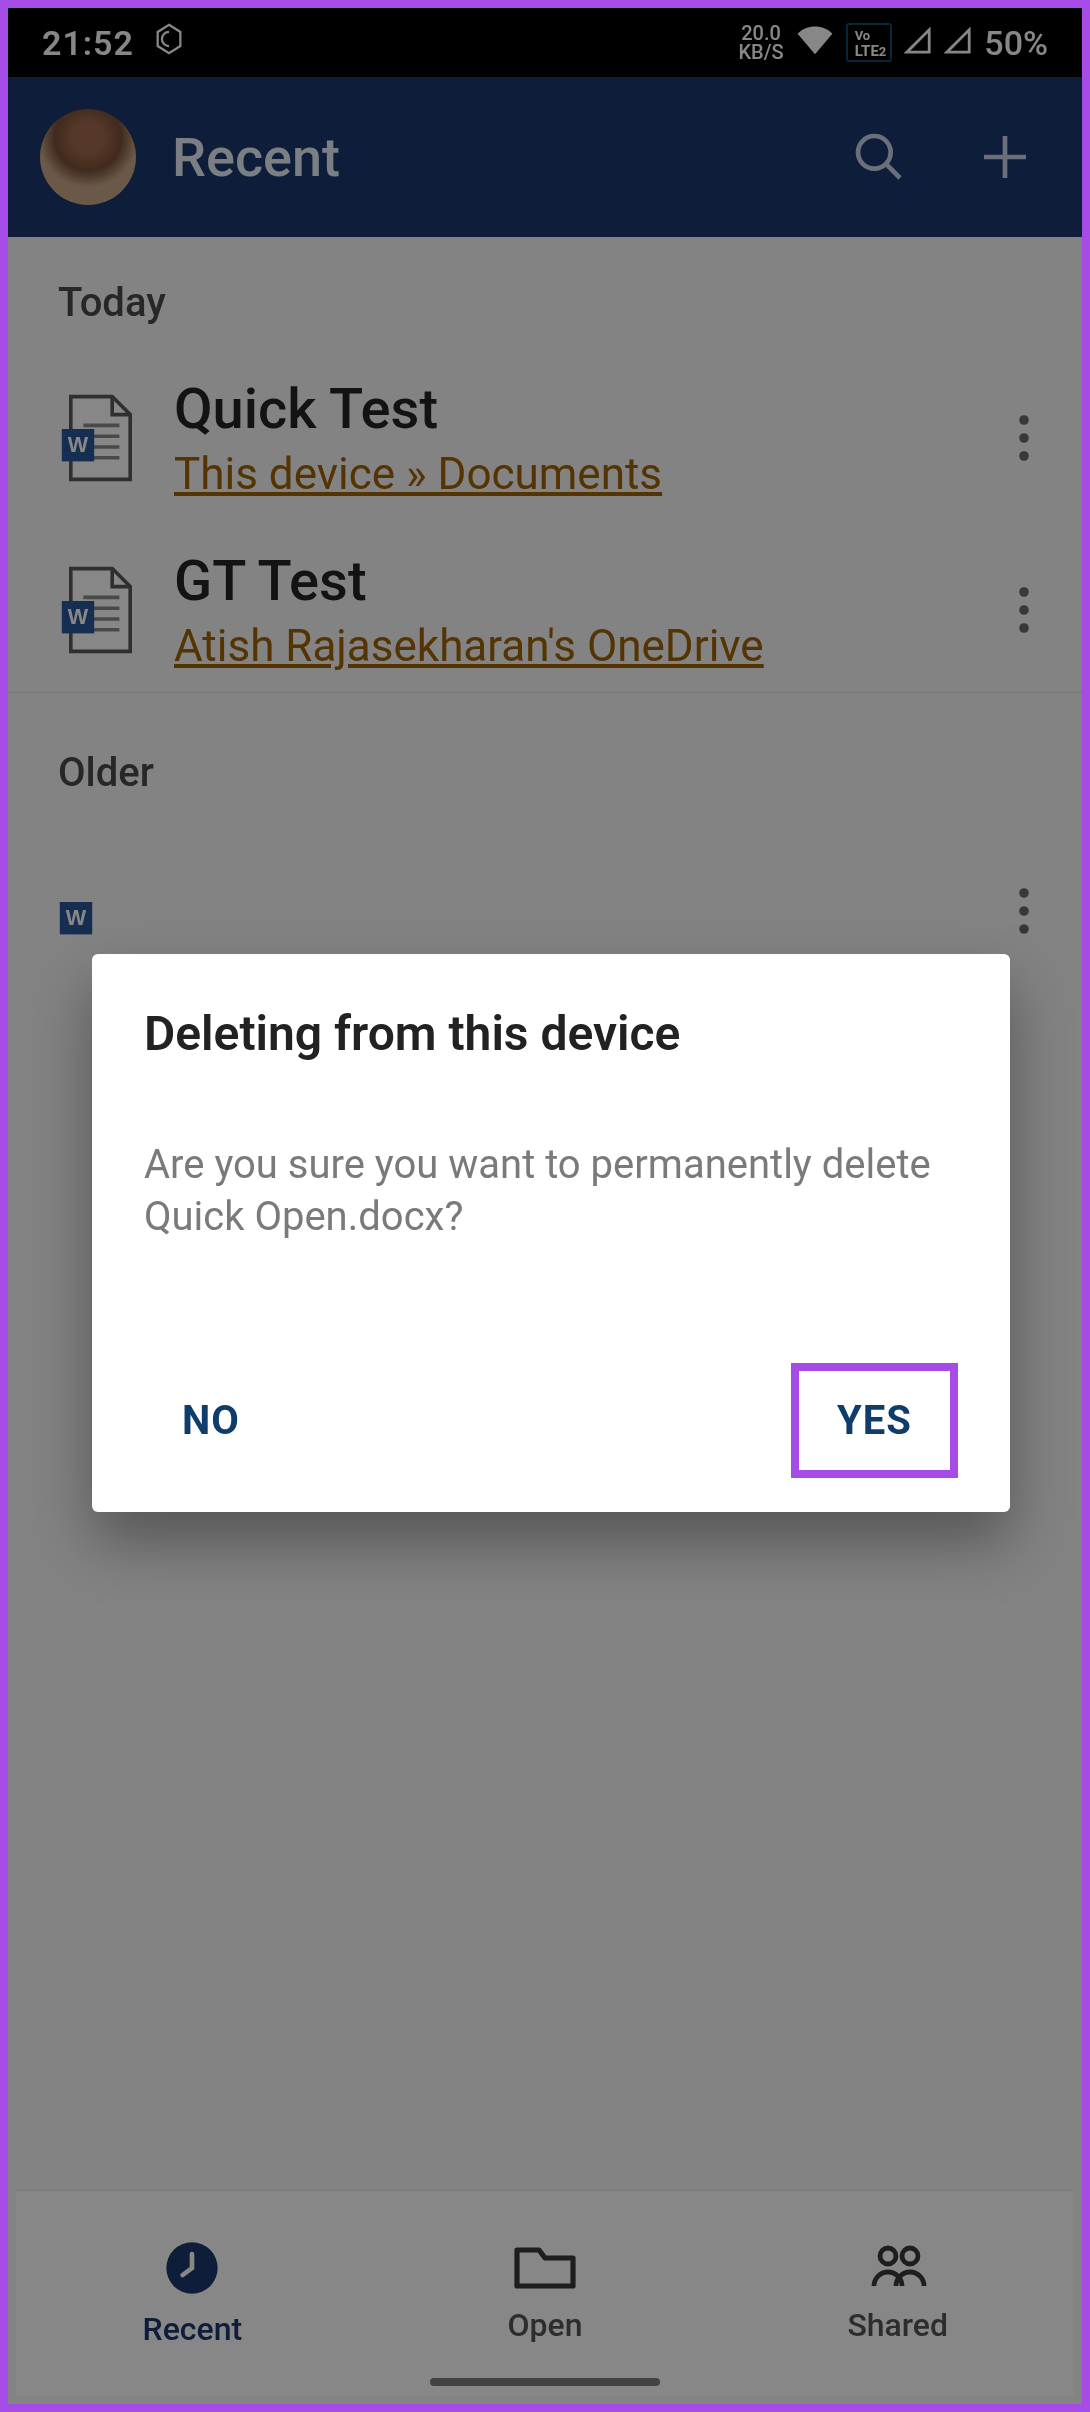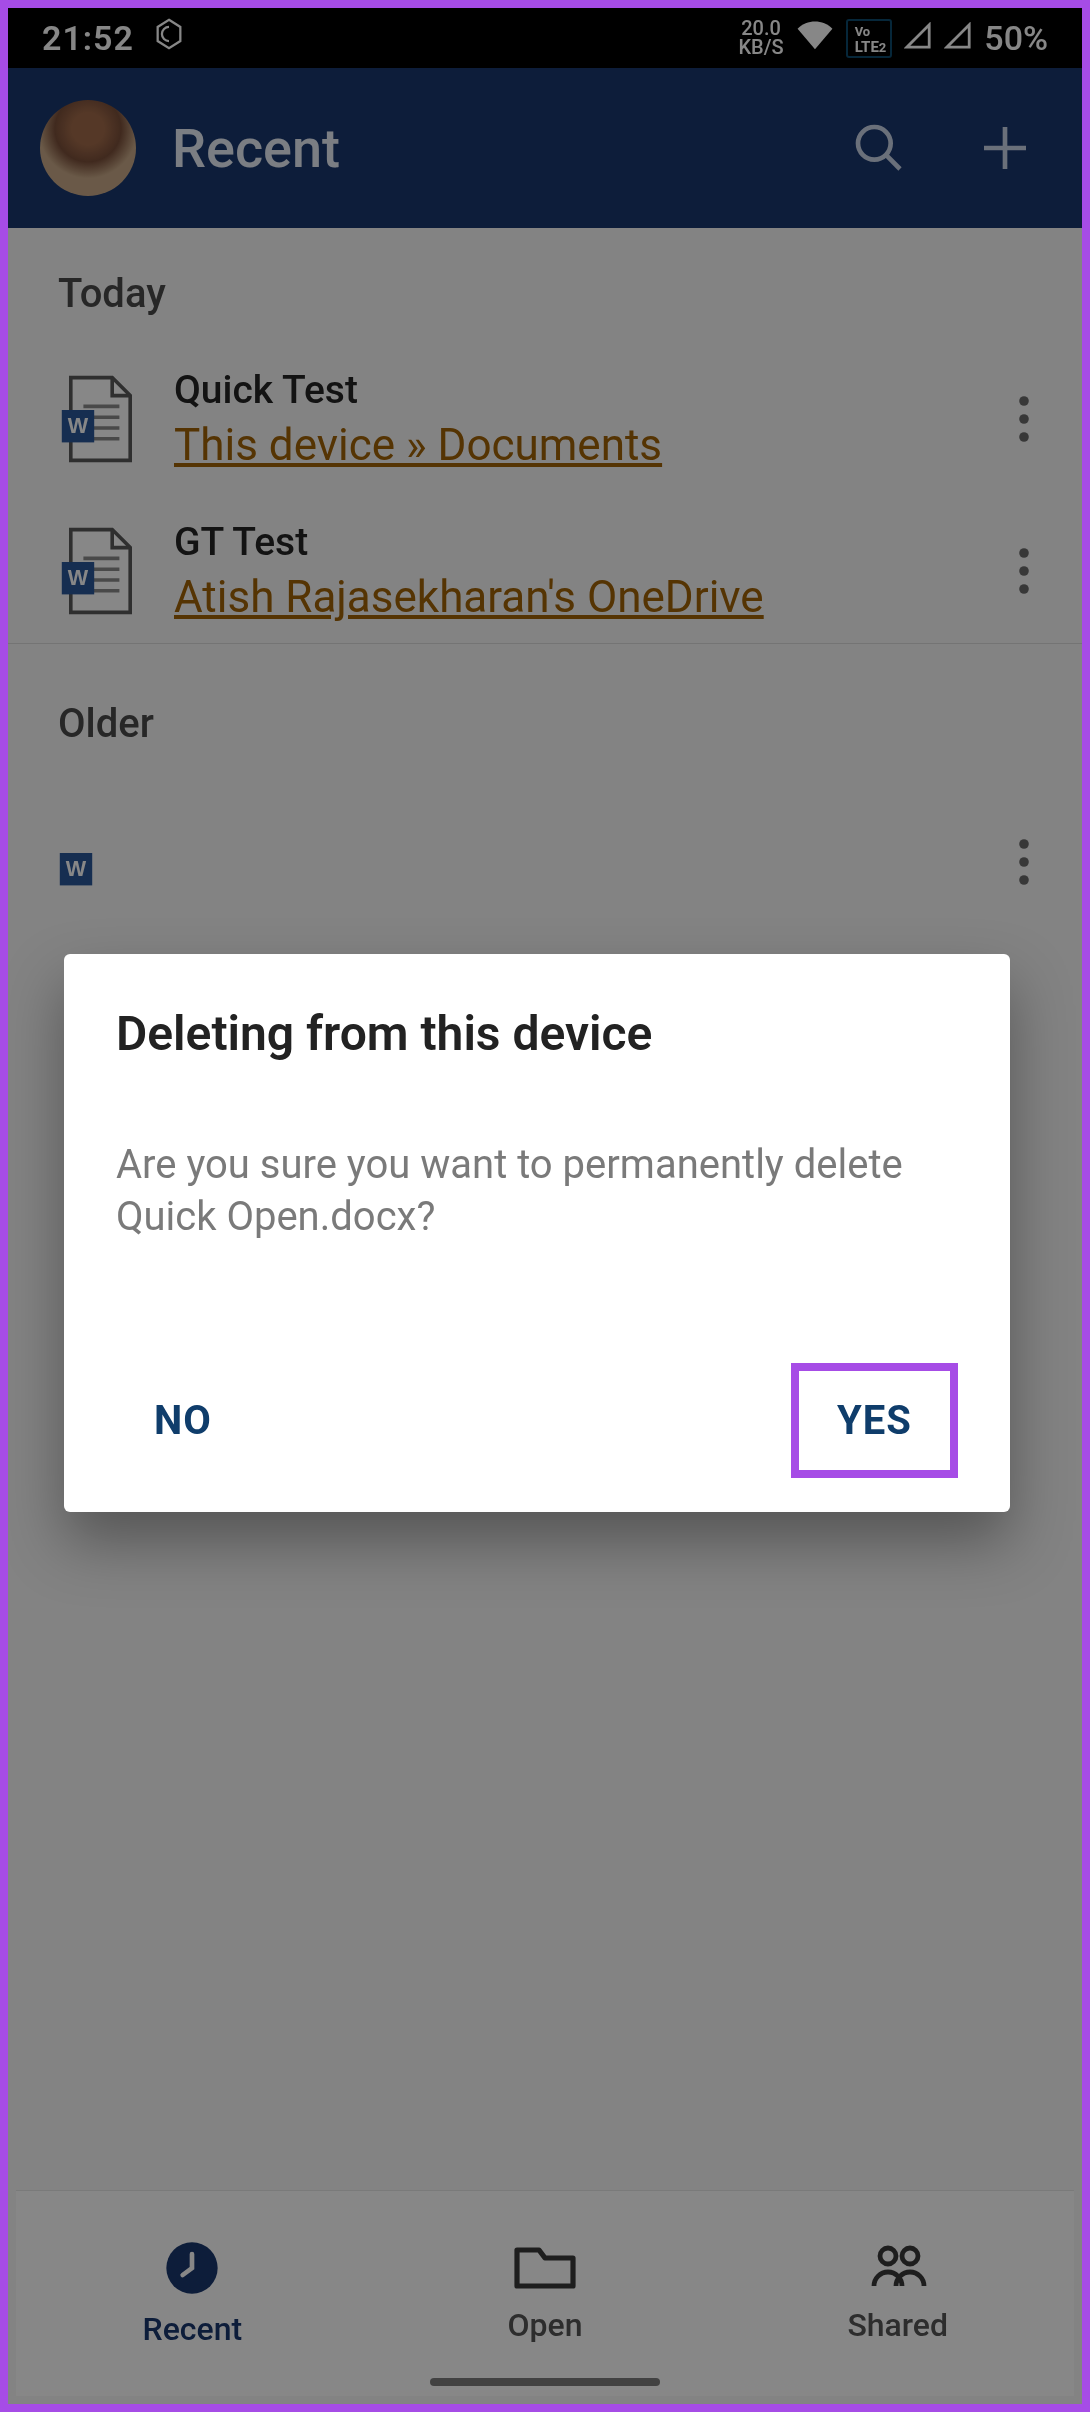--- a/index.html
+++ b/index.html
@@ -6,21 +6,21 @@
   html, body { width: 1090px; height: 2412px; font-family: -apple-system, Roboto, "Segoe UI", sans-serif; background: #fff; }
   .frame {
     position: relative;
     width: 1090px; height: 2412px;
     border: 8px solid #a64ce6;
     background: #f7f7f7;
     overflow: hidden;
   }
   
   .status-bar {
-    height: 60px;
+    height: 69px;
     background: #000;
     color: #fff;
     display: flex; 
     padding: 0 34px;
     font-size: 34px;
     font-weight: 500;
   }
   .status-bar .left { display: flex; align-items: center; gap: 18px; }
   .status-bar .clock { font-weight: 600; letter-spacing: 1px; }
   .status-bar .right { margin-left: auto; display: flex; align-items: center; gap: 12px; }
@@ -55,34 +55,34 @@
     padding: 42px 50px 26px 50px;
   }
   .section-title.older { padding-top: 56px; }
   .file-row {
     display: flex; align-items: center;
     padding: 24px 28px 24px 50px;
     gap: 40px;
   }
   .file-icon { width: 76px; height: 90px; flex-shrink:0; }
   .file-text { flex: 1; display:flex; flex-direction:column; gap:6px; }
-  .file-name { color: #252525; font-size: 39px; font-weight: 500; }
+  .file-name { color: #252525; font-size: 56px; font-weight: 500; }
   .file-loc  { color: #a16207; font-size: 44px; text-decoration: underline; }
   .file-menu { width: 60px; height: 80px; display:flex; align-items:center; justify-content:center; }
   .file-menu svg circle { fill: #6b6b6b; }
   .divider-after { border-bottom: 1px solid #dcdcdc; padding-bottom: 20px; }
   
   .overlay {
     position: absolute; inset: 0;
     background: rgba(0,0,0,0.47);
   }
   
   .dialog {
     position: absolute;
-    left: 56px; right: 72px;
+    left: 84px; right: 72px;
     top: 946px;
     background: #fff;
     border-radius: 6px;
     box-shadow: 0 30px 60px rgba(0,0,0,0.35);
     padding: 52px 52px 34px 52px;
   }
   .dialog-title { color: #222; font-size: 48px; font-weight: 600; line-height:1.15; }
   .dialog-msg   { color: #7a7a7a; font-size: 40px; line-height: 1.3; margin-top: 78px; }
   .dialog-actions {
     margin-top: 120px;

